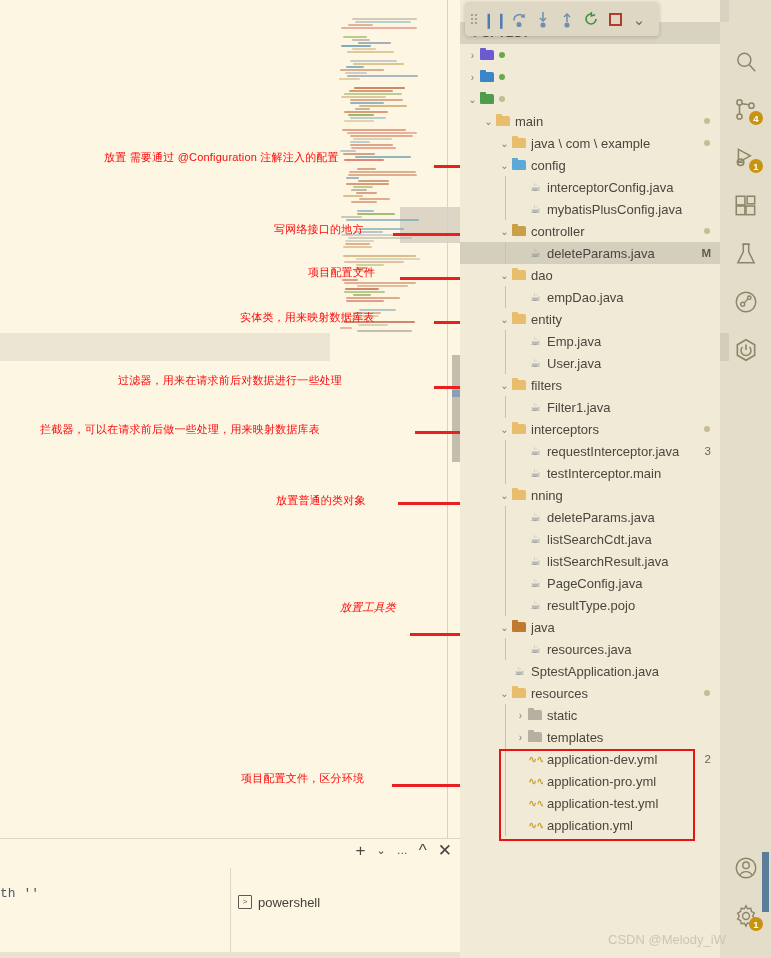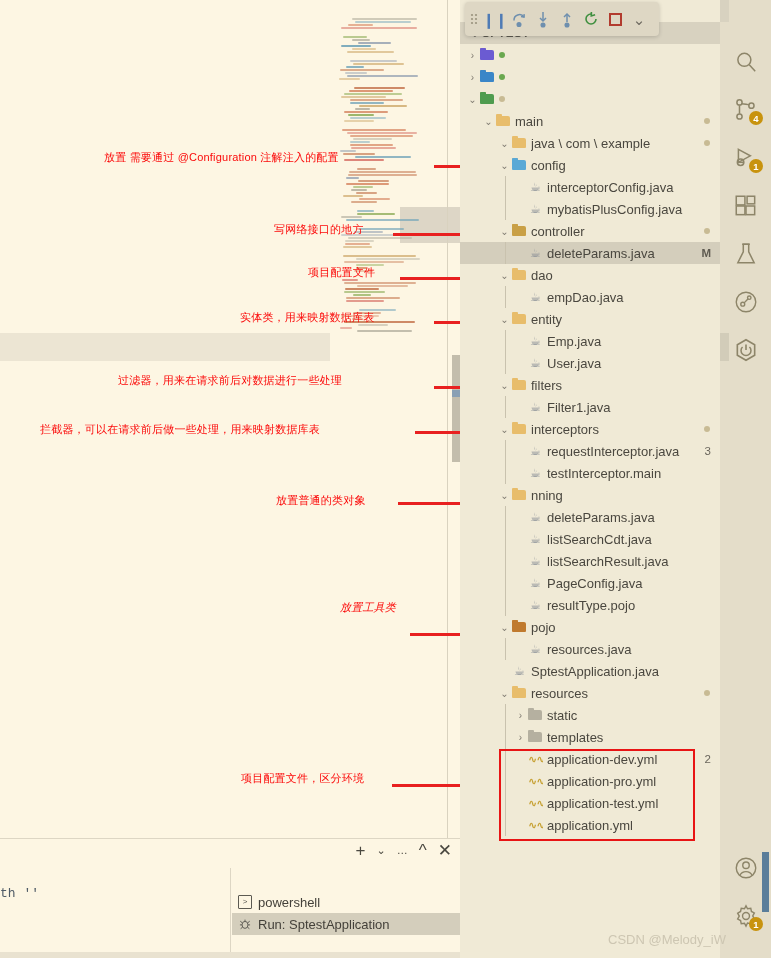--- a/index.html
+++ b/index.html
@@ -359,33 +359,20 @@
     </div>
   <div id="terminal-out">
       <div>th ''</div>
     </div>
   <div id="terminal-split"></div>
   <div id="term-list">
       <div class="term-item">
         <span class="term-ico ico-shell">&gt;</span>
         <span>powershell</span>
       </div>
-      <div class="term-item active">
-        <span class="term-ico"><svg width="14" height="14" viewBox="0 0 16 16" fill="none" stroke="#5c5a52" stroke-width="1.1">
-            <ellipse cx="8" cy="9" rx="3.4" ry="4"></ellipse>
-            <line x1="8" y1="5" x2="8" y2="3"></line>
-            <line x1="4.6" y1="6.4" x2="2.6" y2="4.8"></line>
-            <line x1="11.4" y1="6.4" x2="13.4" y2="4.8"></line>
-            <line x1="4.6" y1="9" x2="2.2" y2="9"></line>
-            <line x1="11.4" y1="9" x2="13.8" y2="9"></line>
-            <line x1="5" y1="11.8" x2="3" y2="13.4"></line>
-            <line x1="11" y1="11.8" x2="13" y2="13.4"></line>
-          </svg></span>
-        <span>Run: SptestApplication</span>
-      </div>
     </div>
 </div>
 <div id="editor-bottom-strip"></div>
 
 <div id="explorer">
   <div id="sptest-header">
     <span class="twisty">⌄</span>
     <span>SPTEST</span>
   </div>
   <div id="tree">
@@ -595,21 +582,21 @@
           <span class="fi-java" style="filter: grayscale(0.55);">☕</span>
         </span>
         <span class="lbl">resultType.pojo</span>
       </div>
       <div class="row" style="padding-left: 38px;">
         <span class="chev">⌄</span>
         <span class="fico">
           <span class="fi-folder" style="background: rgb(192, 122, 46); --c: #c07a2e;"></span>
           <span style="position: absolute; left: 1px; top: -0.5px; width: 6px; height: 3px; border-radius: 1px 1px 0px 0px; background: rgb(192, 122, 46);"></span>
         </span>
-        <span class="lbl">pojo</span>
+        <span class="lbl">java</span>
       </div>
       <div class="row" style="padding-left: 54px;">
         <div class="indent-guide" style="left: 45px;"></div>
         <span class="chev">&nbsp;</span>
         <span class="fico">
           <span class="fi-java" style="filter: grayscale(0.55);">☕</span>
         </span>
         <span class="lbl">resources.java</span>
       </div>
       <div class="row" style="padding-left: 38px;">

